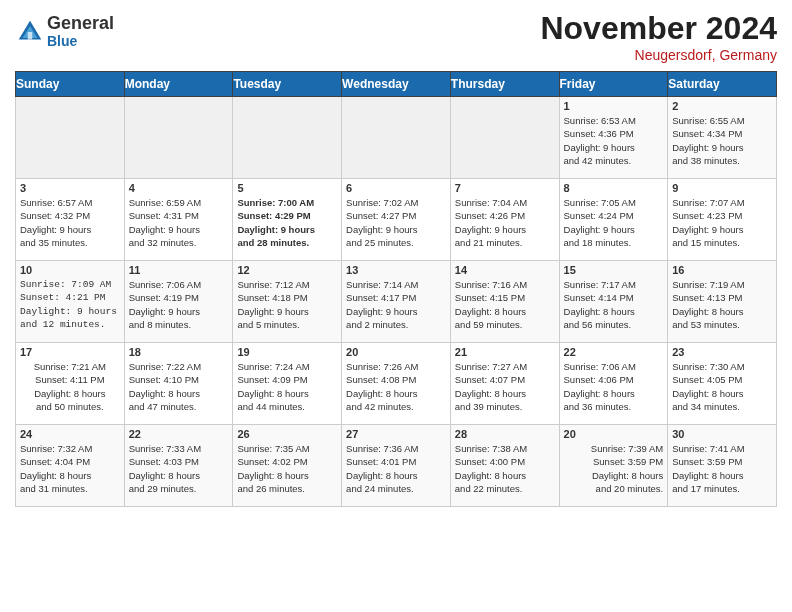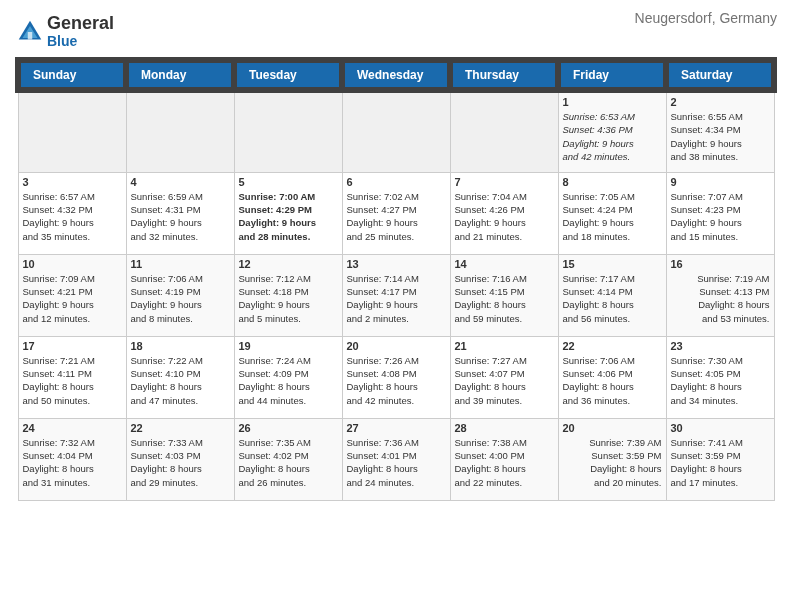--- a/index.html
+++ b/index.html
@@ -49,35 +49,35 @@
     .title-block {
       text-align: right;
     }
     .month-title {
       font-size: 32px;
       font-weight: bold;
       color: #222;
     }
     .location {
       font-size: 14px;
-      color: #737373;
+      color: #b91c1c;
     }
     .calendar {
       width: 100%;
       border-collapse: collapse;
       table-layout: fixed;
     }
     .calendar thead tr th {
       background: #1a6aad;
       color: #fff;
       font-size: 12px;
       font-weight: bold;
-      padding: 5px 12px;
+      padding: 5px 0;
       text-align: left;
-      border: 6px solid #404040;
+      border: 1px solid #404040;
     }
     .calendar tbody tr td {
       vertical-align: top;
       font-size: 10px;
       color: #333;
       padding: 3px 4px;
       border: 1px solid #ccc;
       height: 82px;
       background: #fff;
     }
@@ -109,20 +109,21 @@
         <polygon points="20,5 35,30 5,30" fill="#1a6aad"></polygon>
         <polygon points="20,12 30,28 10,28" fill="#4a9fd4"></polygon>
         <rect x="17" y="20" width="6" height="10" fill="#fff" opacity="0.7"></rect>
       </svg>
       <div class="logo-text">
         <span class="logo-general">General</span>
         <span class="logo-blue">Blue</span>
       </div>
     </div>
     <div class="title-block">
+      <div class="month-title">November 2024</div>
       <div class="location">Neugersdorf, Germany</div>
     </div>
   </div>
 
   <table class="calendar">
     <thead>
       <tr>
         <th>Sunday</th>
         <th>Monday</th>
         <th>Tuesday</th>
@@ -134,21 +135,21 @@
     </thead>
     <tbody id="calendar-body">
     <tr>
           <td class="empty"></td>
           <td class="empty"></td>
           <td class="empty"></td>
           <td class="empty"></td>
           <td class="empty"></td>
           <td>
             <span class="day-num">1</span>
-            <div class="day-info" style="white-space: pre-line; font-style: italic;">Sunrise: 6:53 AM
+            <div class="day-info" style="white-space: pre-line;">Sunrise: 6:53 AM
 Sunset: 4:36 PM
 Daylight: 9 hours
 and 42 minutes.</div>
           </td>
           <td>
             <span class="day-num">2</span>
             <div class="day-info" style="white-space: pre-line;">Sunrise: 6:55 AM
 Sunset: 4:34 PM
 Daylight: 9 hours
 and 38 minutes.</div>
@@ -201,21 +202,21 @@
             <span class="day-num">9</span>
             <div class="day-info" style="white-space: pre-line;">Sunrise: 7:07 AM
 Sunset: 4:23 PM
 Daylight: 9 hours
 and 15 minutes.</div>
           </td>
         </tr>
         <tr>
           <td>
             <span class="day-num">10</span>
-            <div class="day-info" style="white-space: pre-line;">Sunrise: 7:09 AM
+            <div class="day-info" style="white-space: pre-line; font-family: Liberation Mono, monospace;">Sunrise: 7:09 AM
 Sunset: 4:21 PM
 Daylight: 9 hours
 and 12 minutes.</div>
           </td>
           <td>
             <span class="day-num">11</span>
             <div class="day-info" style="white-space: pre-line;">Sunrise: 7:06 AM
 Sunset: 4:19 PM
 Daylight: 9 hours
 and 8 minutes.</div>
@@ -243,30 +244,30 @@
           </td>
           <td>
             <span class="day-num">15</span>
             <div class="day-info" style="white-space: pre-line;">Sunrise: 7:17 AM
 Sunset: 4:14 PM
 Daylight: 8 hours
 and 56 minutes.</div>
           </td>
           <td>
             <span class="day-num">16</span>
-            <div class="day-info" style="white-space: pre-line; text-align: right;">Sunrise: 7:19 AM
+            <div class="day-info" style="white-space: pre-line;">Sunrise: 7:19 AM
 Sunset: 4:13 PM
 Daylight: 8 hours
 and 53 minutes.</div>
           </td>
         </tr>
         <tr>
           <td>
             <span class="day-num">17</span>
-            <div class="day-info" style="white-space: pre-line;">Sunrise: 7:21 AM
+            <div class="day-info" style="white-space: pre-line; text-align: center;">Sunrise: 7:21 AM
 Sunset: 4:11 PM
 Daylight: 8 hours
 and 50 minutes.</div>
           </td>
           <td>
             <span class="day-num">18</span>
             <div class="day-info" style="white-space: pre-line;">Sunrise: 7:22 AM
 Sunset: 4:10 PM
 Daylight: 8 hours
 and 47 minutes.</div>

